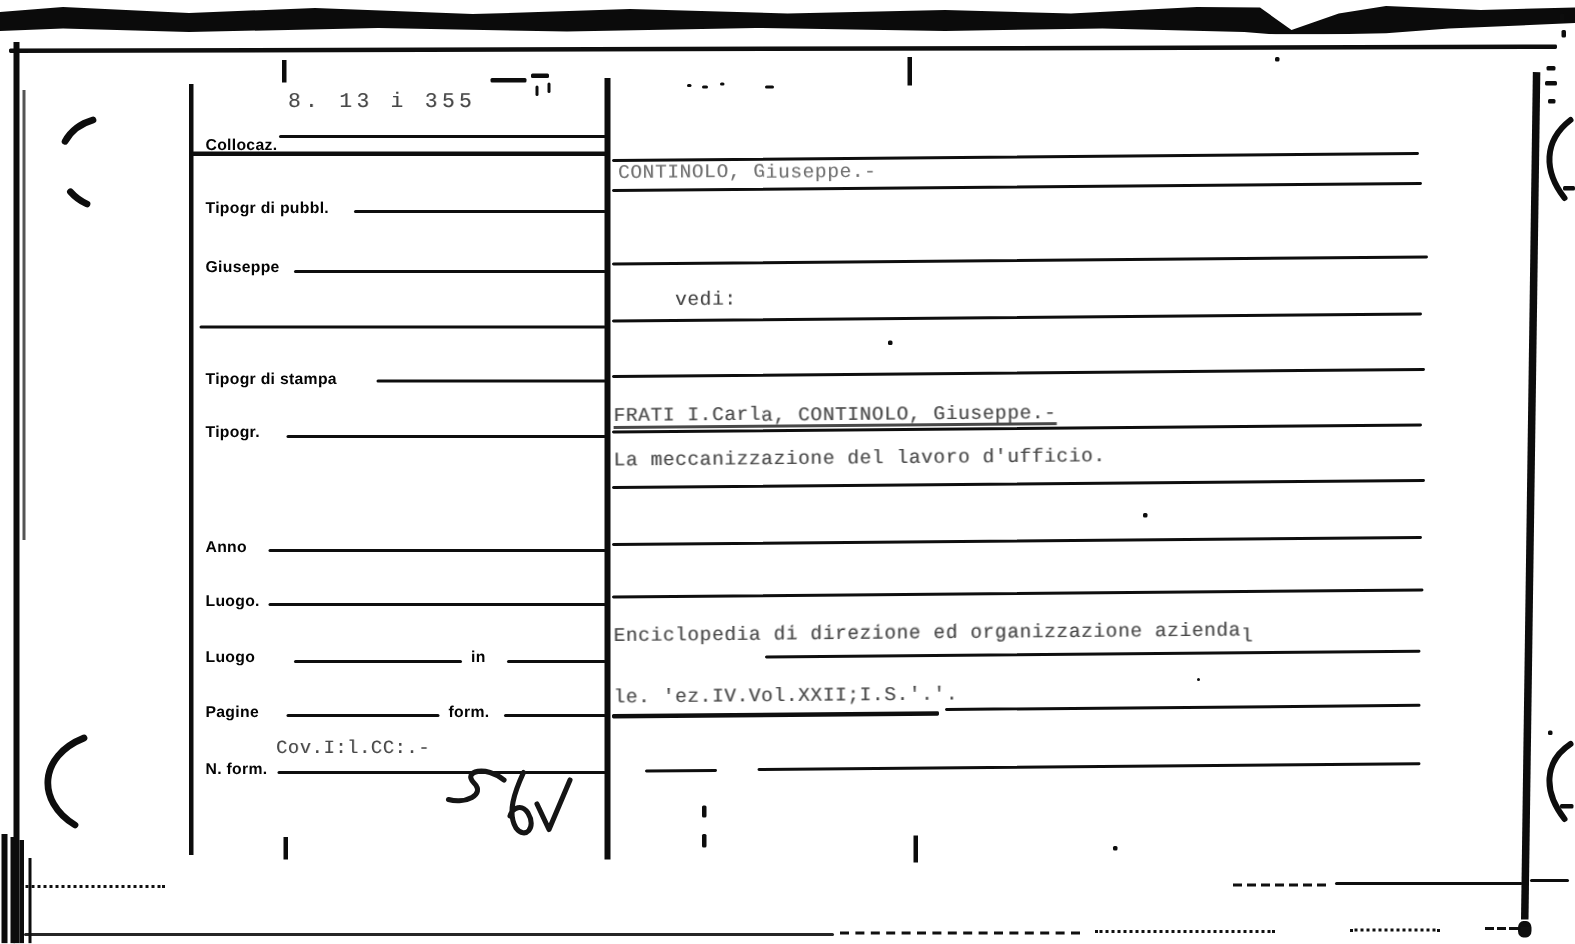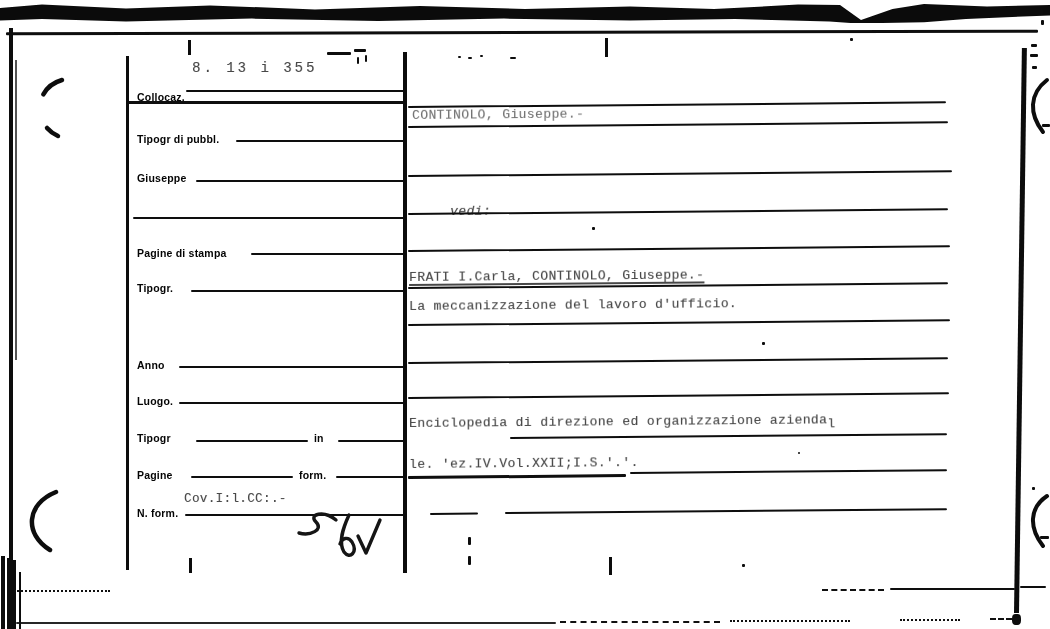--- a/index.html
+++ b/index.html
@@ -96,25 +96,25 @@
   <div class="speck" style="left:798px;top:452px;width:2px;height:2px;"></div>
   <div class="speck" style="left:468px;top:537px;width:2.5px;height:8px;"></div>
   <div class="speck" style="left:468px;top:556px;width:2.5px;height:9px;"></div>
 
   <div class="vl" style="left:126px;top:56px;width:3px;height:514px;"></div>
   <div class="vl" style="left:403px;top:52px;width:3.5px;height:521px;"></div>
 
   <span class="lbl" style="left:137px;top:79px;margin-top:12px;">Collocaz.</span>
   <span class="lbl" style="left:137px;top:133px;">Tipogr di pubbl.</span>
   <span class="lbl" style="left:137px;top:172px;">Giuseppe</span>
-  <span class="lbl" style="left:137px;top:247px;">Pagine di stampa</span>
+  <span class="lbl" style="left:137px;top:247px;">Tipogr di stampa</span>
   <span class="lbl" style="left:137px;top:282px;">Tipogr.</span>
   <span class="lbl" style="left:137px;top:359px;">Anno</span>
   <span class="lbl" style="left:137px;top:395px;">Luogo.</span>
-  <span class="lbl" style="left:137px;top:432px;">Tipogr</span>
+  <span class="lbl" style="left:137px;top:432px;">Luogo</span>
   <span class="lbl" style="left:314px;top:432px;">in</span>
   <span class="lbl" style="left:137px;top:469px;text-align:right;">Pagine</span>
   <span class="lbl" style="left:299px;top:469px;">form.</span>
   <span class="lbl" style="left:137px;top:507px;">N. form.</span>
 
   <div class="hl" style="left:186px;top:90px;width:218px;"></div>
   <div class="hl" style="left:128px;top:101px;width:276px;height:2.5px;"></div>
   <div class="hl" style="left:236px;top:140px;width:168px;"></div>
   <div class="hl" style="left:196px;top:180px;width:208px;"></div>
   <div class="hl" style="left:133px;top:217px;width:271px;"></div>
@@ -153,21 +153,21 @@
   <div class="hl tilt" style="left:408px;top:362px;width:540px;"></div>
   <div class="hl tilt" style="left:408px;top:397px;width:541px;"></div>
   <div class="hl tilt" style="left:510px;top:437px;width:437px;"></div>
   <div class="hl tilt" style="left:408px;top:476px;width:218px;height:2.5px;"></div>
   <div class="hl tilt" style="left:630px;top:472px;width:317px;"></div>
   <div class="hl tilt" style="left:430px;top:513px;width:48px;"></div>
   <div class="hl tilt" style="left:505px;top:512px;width:442px;"></div>
 
   <span class="typed faded tilt" style="left:412px;top:108px;">CONTINOLO, Giuseppe.-</span>
 
-  <span class="typed worn tilt" style="left:450px;top:204px;font-style:italic;">vedi:</span>
+  <span class="typed worn tilt" style="left:450px;top:192px;">vedi:</span>
 
   <span class="typed worn tilt u" style="left:409px;top:270px;">FRATI I.Carla, CONTINOLO, Giuseppe.-</span>
 
   <span class="typed worn tilt" style="left:409px;top:299px;">La meccanizzazione del lavoro d'ufficio.</span>
 
   <span class="typed worn tilt" style="left:409px;top:416px;"><span>Enciclopedia di direzione ed organizzazione azienda</span><span class="drop">l</span></span>
 
   <span class="typed worn tilt" style="left:409px;top:457px;">le. 'ez.IV.Vol.XXII;I.S.'.'.</span>
 
 </div>

